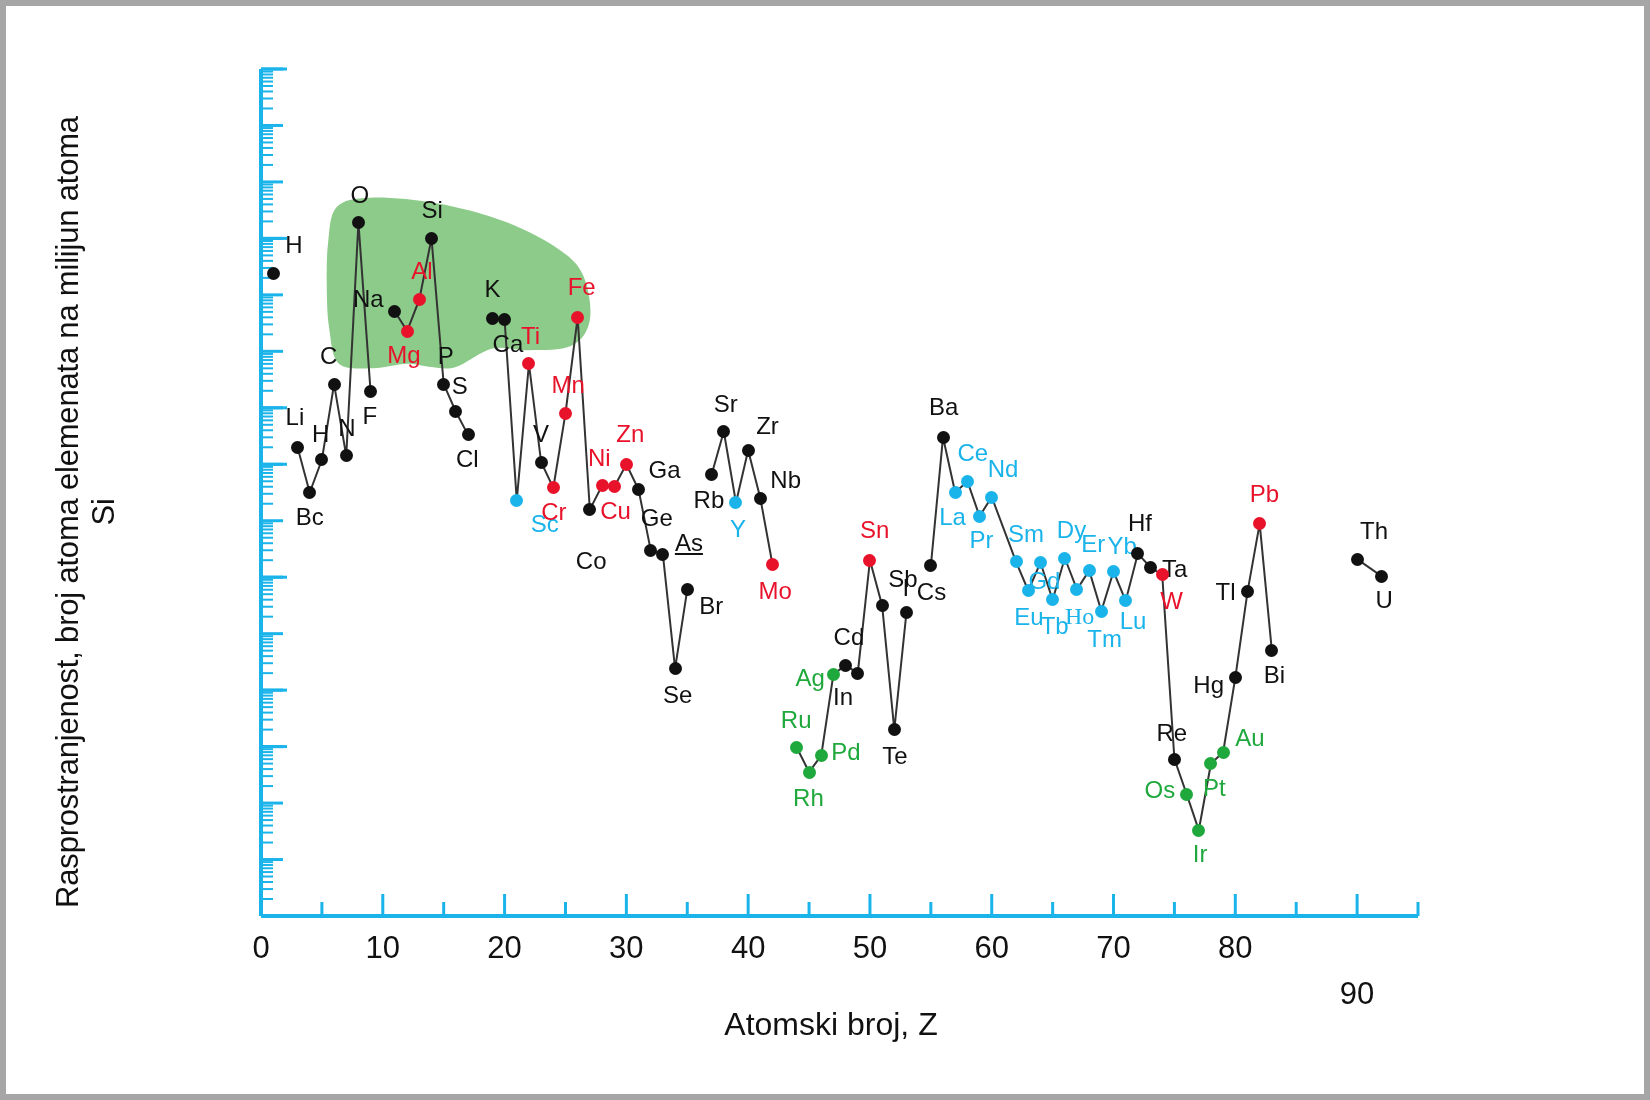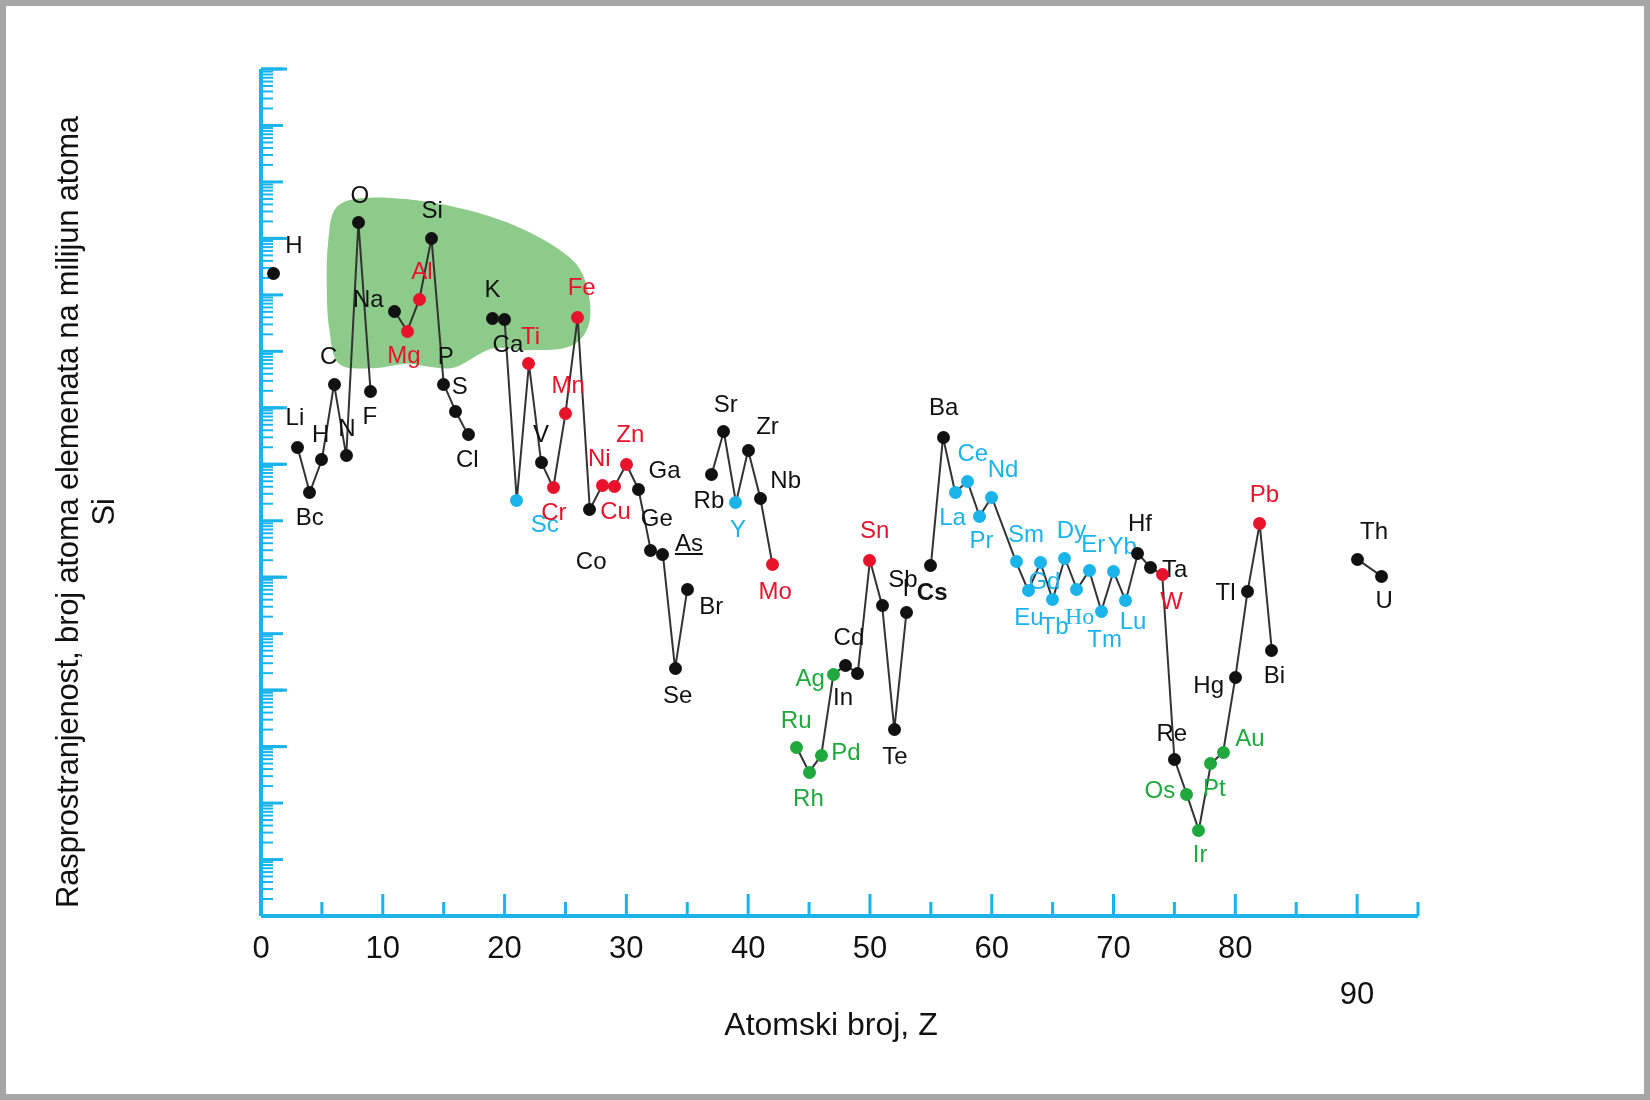--- a/index.html
+++ b/index.html
@@ -343,21 +343,21 @@
         <div class="lab c-black" style="left: 827px; top: 679.193px;">In</div>
         <div class="pt p-red" style="left: 863.947px; top: 554.26px;"></div>
         <div class="lab c-red" style="left: 853.947px; top: 512.26px;">Sn</div>
         <div class="pt p-black" style="left: 876.126px; top: 599.433px;"></div>
         <div class="lab c-black" style="left: 882.126px; top: 561.433px;">Sb</div>
         <div class="pt p-black" style="left: 888.305px; top: 723.66px;"></div>
         <div class="lab c-black" style="left: 876.305px; top: 737.66px;">Te</div>
         <div class="pt p-black" style="left: 900.484px; top: 606.209px;"></div>
         <div class="lab c-black" style="left: 896.484px; top: 570.209px;">I</div>
         <div class="pt p-black" style="left: 924.842px; top: 559.907px;"></div>
-        <div class="lab c-black" style="left: 910.842px; top: 573.907px; font-weight: bold;">Cs</div>
+        <div class="lab c-black" style="left: 910.842px; top: 573.907px;">Cs</div>
         <div class="pt p-black" style="left: 937.021px; top: 431.163px;"></div>
         <div class="lab c-black" style="left: 923.021px; top: 389.163px;">Ba</div>
         <div class="pt p-blue" style="left: 949.2px; top: 486.5px;"></div>
         <div class="lab c-blue" style="left: 933.2px; top: 498.5px;">La</div>
         <div class="pt p-blue" style="left: 961.379px; top: 475.207px;"></div>
         <div class="lab c-blue" style="left: 951.379px; top: 435.207px;">Ce</div>
         <div class="pt p-blue" style="left: 973.558px; top: 510.216px;"></div>
         <div class="lab c-blue" style="left: 963.558px; top: 522.216px;">Pr</div>
         <div class="pt p-blue" style="left: 985.737px; top: 491.017px;"></div>
         <div class="lab c-blue" style="left: 981.737px; top: 451.017px;">Nd</div>

